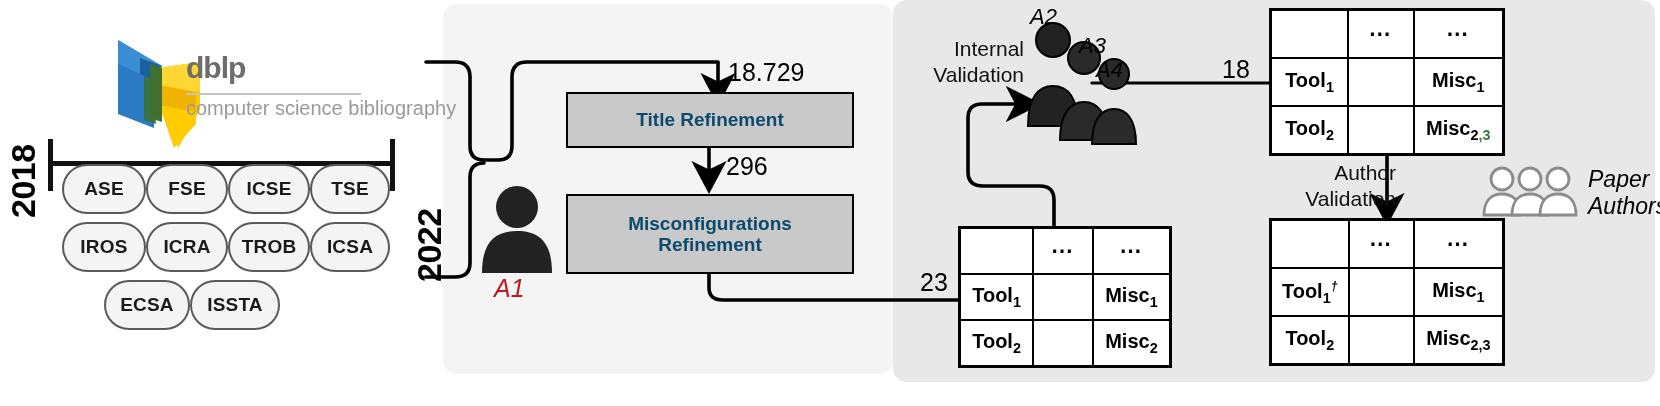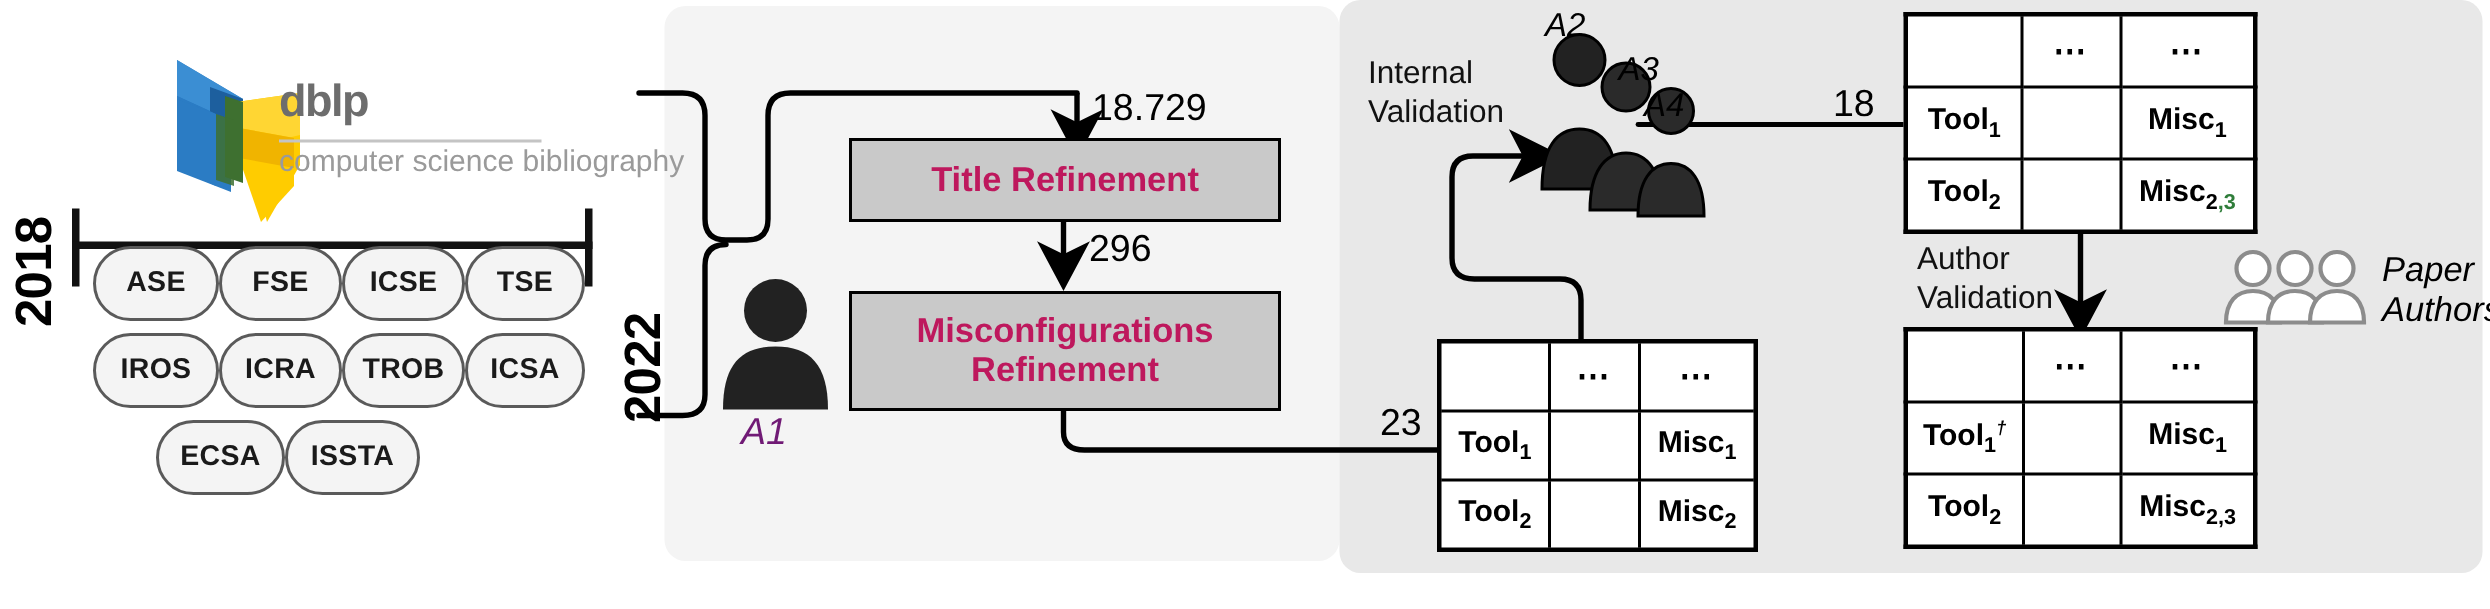--- a/index.html
+++ b/index.html
@@ -20,26 +20,26 @@
   .tl-bar{position:absolute;background:#111;}
 
   
   .pill{position:absolute;background:#f4f4f4;border:2.5px solid #5a5a5a;border-radius:26px;
         display:flex;align-items:center;justify-content:center;
         font-size:19px;font-weight:bold;color:#1a1a1a;letter-spacing:0.2px;height:46px;}
 
   
   .pbox{position:absolute;background:#c9c9c9;border:2.5px solid #000;
         display:flex;align-items:center;justify-content:center;text-align:center;
-        font-size:23px;font-weight:bold;color:#be185d;line-height:1.12;}
+        font-size:19px;font-weight:bold;color:#0c4a6e;line-height:1.12;}
 
   
   .numlab{position:absolute;font-size:25px;color:#000;white-space:nowrap;}
-  .txtlab{position:absolute;font-size:21px;color:#111;line-height:1.22;text-align:left;white-space:pre;}
-  .italab{position:absolute;font-size:25px;font-style:italic;color:#701a75;white-space:nowrap;}
+  .txtlab{position:absolute;font-size:21px;color:#111;line-height:1.22;text-align:right;white-space:pre;}
+  .italab{position:absolute;font-size:25px;font-style:italic;color:#b91c1c;white-space:nowrap;}
   .italab-s{position:absolute;font-size:22px;font-style:italic;color:#000;white-space:nowrap;}
   .italab-r{position:absolute;font-size:23px;font-style:italic;color:#000;line-height:1.18;white-space:pre;}
 
   
   .tbl{position:absolute;border-collapse:collapse;background:#fff;border:3px solid #000;}
   .tbl td{border:2.5px solid #000;font-size:20px;font-weight:bold;color:#000;
           text-align:center;vertical-align:middle;padding:0;}
   .tbl td.dots{font-size:22px;letter-spacing:2px;font-weight:bold;}
   .tbl sub{font-size:0.72em;}
   .grn{color:#2f7d3a;}

